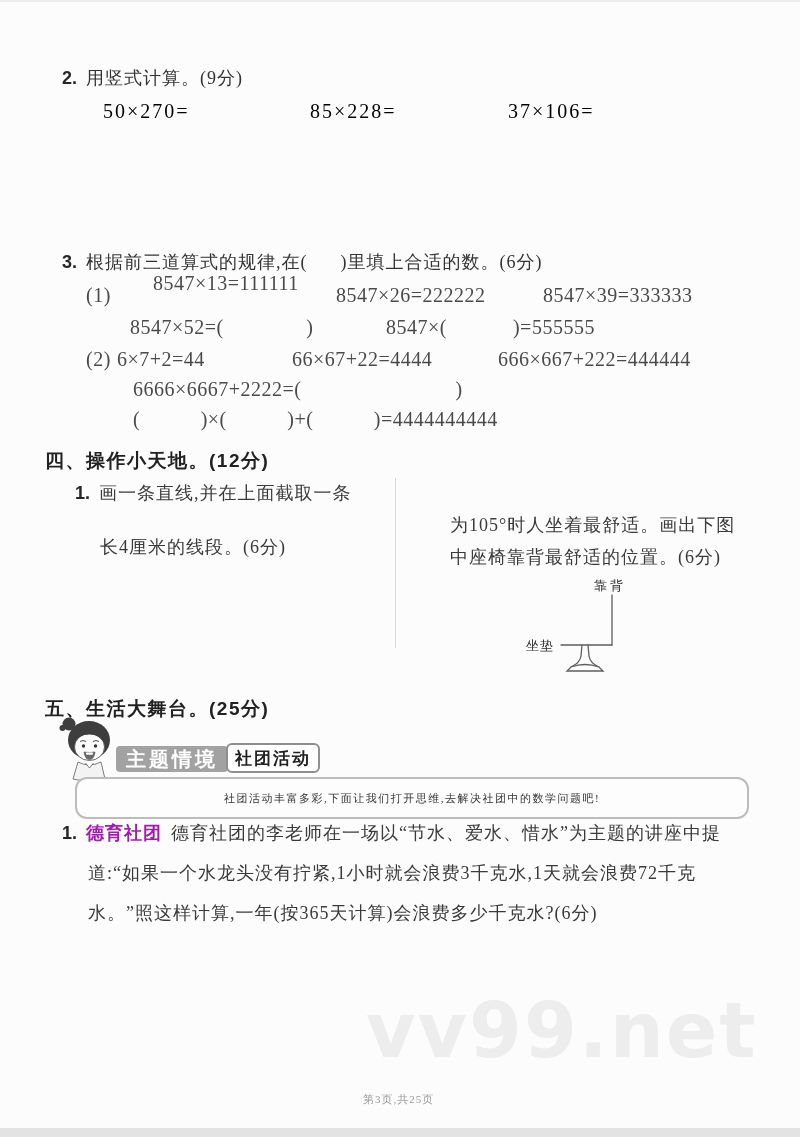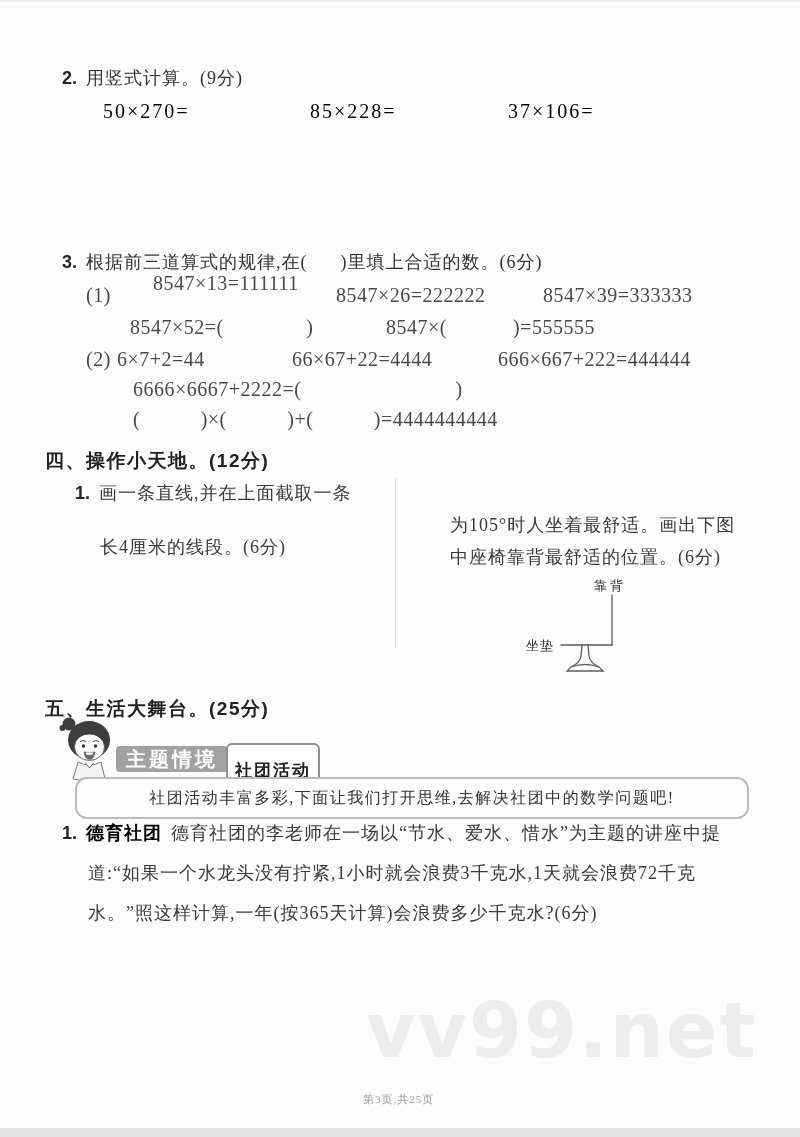--- a/index.html
+++ b/index.html
@@ -6,35 +6,35 @@
   .page{position:relative;width:800px;height:1137px;background:#fcfcfc;overflow:hidden;
         font-family:"Liberation Serif","DejaVu Serif",serif;color:#3a3a3a;}
   .abs{position:absolute;}
   .sec-title{font-family:"Liberation Sans","DejaVu Sans",sans-serif;font-weight:bold;
              font-size:19px;color:#222;letter-spacing:1.5px;}
   .qnum{font-family:"Liberation Sans","DejaVu Sans",sans-serif;font-weight:bold;
         font-size:18px;color:#262626;margin-right:9px;}
   .qtitle{font-size:18px;color:#333;letter-spacing:1px;white-space:pre;}
   .body-cjk{font-size:18px;color:#3a3a3a;letter-spacing:1px;white-space:pre;}
   .bold-cjk{font-family:"Liberation Sans","DejaVu Sans",sans-serif;font-weight:bold;
-            font-size:18px;color:#000000;letter-spacing:1px;}
+            font-size:18px;color:#a21caf;letter-spacing:1px;}
   .eq{font-size:20px;color:#4a4a4a;letter-spacing:0.5px;white-space:pre;}
   .eq-wide{font-size:20px;color:#000000;letter-spacing:2px;white-space:pre;}
   .divider{width:1px;background:#d9d9d9;}
   .badge-theme{background:#a2a2a2;color:#ffffff;border-radius:4px;
                font-family:"Liberation Sans","DejaVu Sans",sans-serif;font-weight:bold;
                font-size:20px;letter-spacing:3px;display:flex;align-items:center;
                justify-content:center;}
   .badge-topic{background:#ffffff;color:#222;border:2px solid #8f8f8f;border-radius:6px;
                font-family:"Liberation Sans","DejaVu Sans",sans-serif;font-weight:bold;
                font-size:17px;letter-spacing:2px;display:flex;align-items:center;
-               justify-content:center;padding:12px 7px;}
+               justify-content:center;padding:0 7px;}
   .tip-box{border:2px solid #bcbcbc;border-radius:12px;background:#fdfdfd;
            display:flex;align-items:center;justify-content:center;}
-  .tip-text{font-size:16px;color:#333;letter-spacing:1.5px;}
+  .tip-text{font-size:11px;color:#333;letter-spacing:1.5px;}
   .watermark{font-family:"DejaVu Sans","Liberation Sans",sans-serif;font-weight:800;
              font-size:76px;color:#ededed;letter-spacing:2px;}
   .footer{font-size:11px;color:#9a9a9a;letter-spacing:1px;}
   .strip{background:#e6e6e6;}
 </style>
 </head>
 <body>
 
 <div class="page">
 

